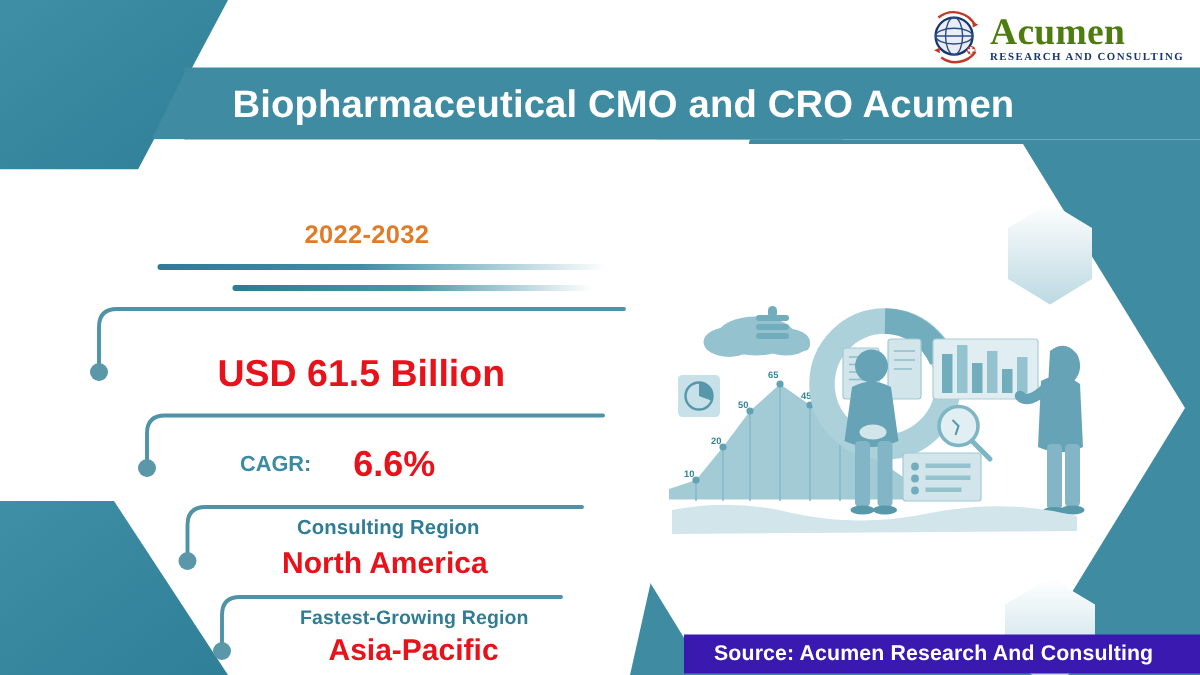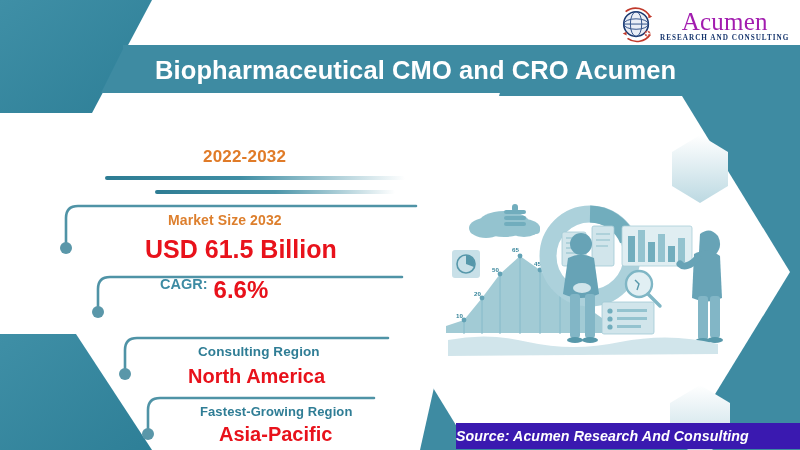--- a/index.html
+++ b/index.html
@@ -16,23 +16,22 @@
 
   
   .logo-wrap {
     position:absolute; left:618px; top:4px; width:176px; height:42px;
     display:flex; align-items:center; gap:4px;
   }
   .logo-mark { width:38px; height:38px; flex:none; }
   .logo-text { display:flex; flex-direction:column; line-height:1; padding-top:2px; }
   .logo-name {
     font-family:"Liberation Serif", serif;
-    font-size:25px; font-weight:normal; color:#a21caf;
+    font-size:25px; font-weight:bold; color:#4d7c0f;
     letter-spacing:.2px;
-    text-align:center;
   }
   .logo-sub {
     font-family:"Liberation Serif", serif;
     font-size:7.2px; font-weight:bold; color:#17366e;
     letter-spacing:1.0px; margin-top:1px; text-align:right;
   }
 
   
   .title-bar {
     position:absolute; left:123px; top:45px; width:677px; height:48px;
@@ -67,39 +66,39 @@
     background:linear-gradient(90deg,#2d7c93 0%, #4b95a9 50%, rgba(170,205,215,0) 100%); }
 
   
   .stat { position:absolute; }
   .stat-label { font-weight:bold; letter-spacing:.1px; white-space:nowrap; }
   .stat-value { font-weight:bold; color:#e8121b; white-space:nowrap; }
 
   .s1-label { left:168px; top:212px; font-size:14px; color:#dd7f2d; }
   .s1-value { left:145px; top:235px; font-size:25px; }
 
-  .s2 { left:160px; top:276px; display:flex; align-items:flex-start; gap:6px; }
+  .s2 { left:160px; top:296px; display:flex; align-items:center; gap:28px; }
   .s2-label { font-size:14.5px; color:#3d8ba3; font-weight:bold; }
   .s2-value { font-size:24px; font-weight:bold; color:#e8121b; }
 
   .s3-label { left:198px; top:344px; font-size:13.5px; color:#2f7d95; }
   .s3-value { left:188px; top:365px; font-size:20px; }
 
   .s4-label { left:200px; top:404px; font-size:13px; color:#2f7d95; }
   .s4-value { left:219px; top:423px; font-size:20px; }
 
   
   .source-band {
     position:absolute; left:456px; top:423px; width:344px; height:26px;
     background:#3a19b0;
     display:flex; align-items:center;
   }
   .source-text {
-    color:#ffffff; font-size:14.2px; font-weight:bold; padding-left:0;
-    letter-spacing:.1px; white-space:nowrap;font-style:italic;
+    color:#ffffff; font-size:14.2px; font-weight:bold; padding-left:20px;
+    letter-spacing:.1px; white-space:nowrap;
   }
 
   
   .illus { position:absolute; left:442px; top:178px; width:340px; height:182px; }
   .num { font-size:6.2px; font-weight:bold; fill:#2a7d94; font-family:"Liberation Sans",sans-serif; }
 </style>
 </head>
 <body>
 
 <div id="stage">
@@ -170,21 +169,20 @@
 
   <div class="title-bar">
     <div class="notch"></div>
   </div>
   <div class="title-text">Biopharmaceutical CMO and CRO Acumen</div>
 
   <div class="ma-years">2022-2032</div>
   <div class="rule rule-1"></div>
   <div class="rule rule-2"></div>
 
-  <div class="stat stat-label s1-label">Market Size 2032</div>
   <div class="stat stat-value s1-value">USD 61.5 Billion</div>
 
   <div class="stat s2">
     <span class="s2-label">CAGR:</span>
     <span class="s2-value">6.6%</span>
   </div>
 
   <div class="stat stat-label s3-label">Consulting Region</div>
   <div class="stat stat-value s3-value">North America</div>
 

